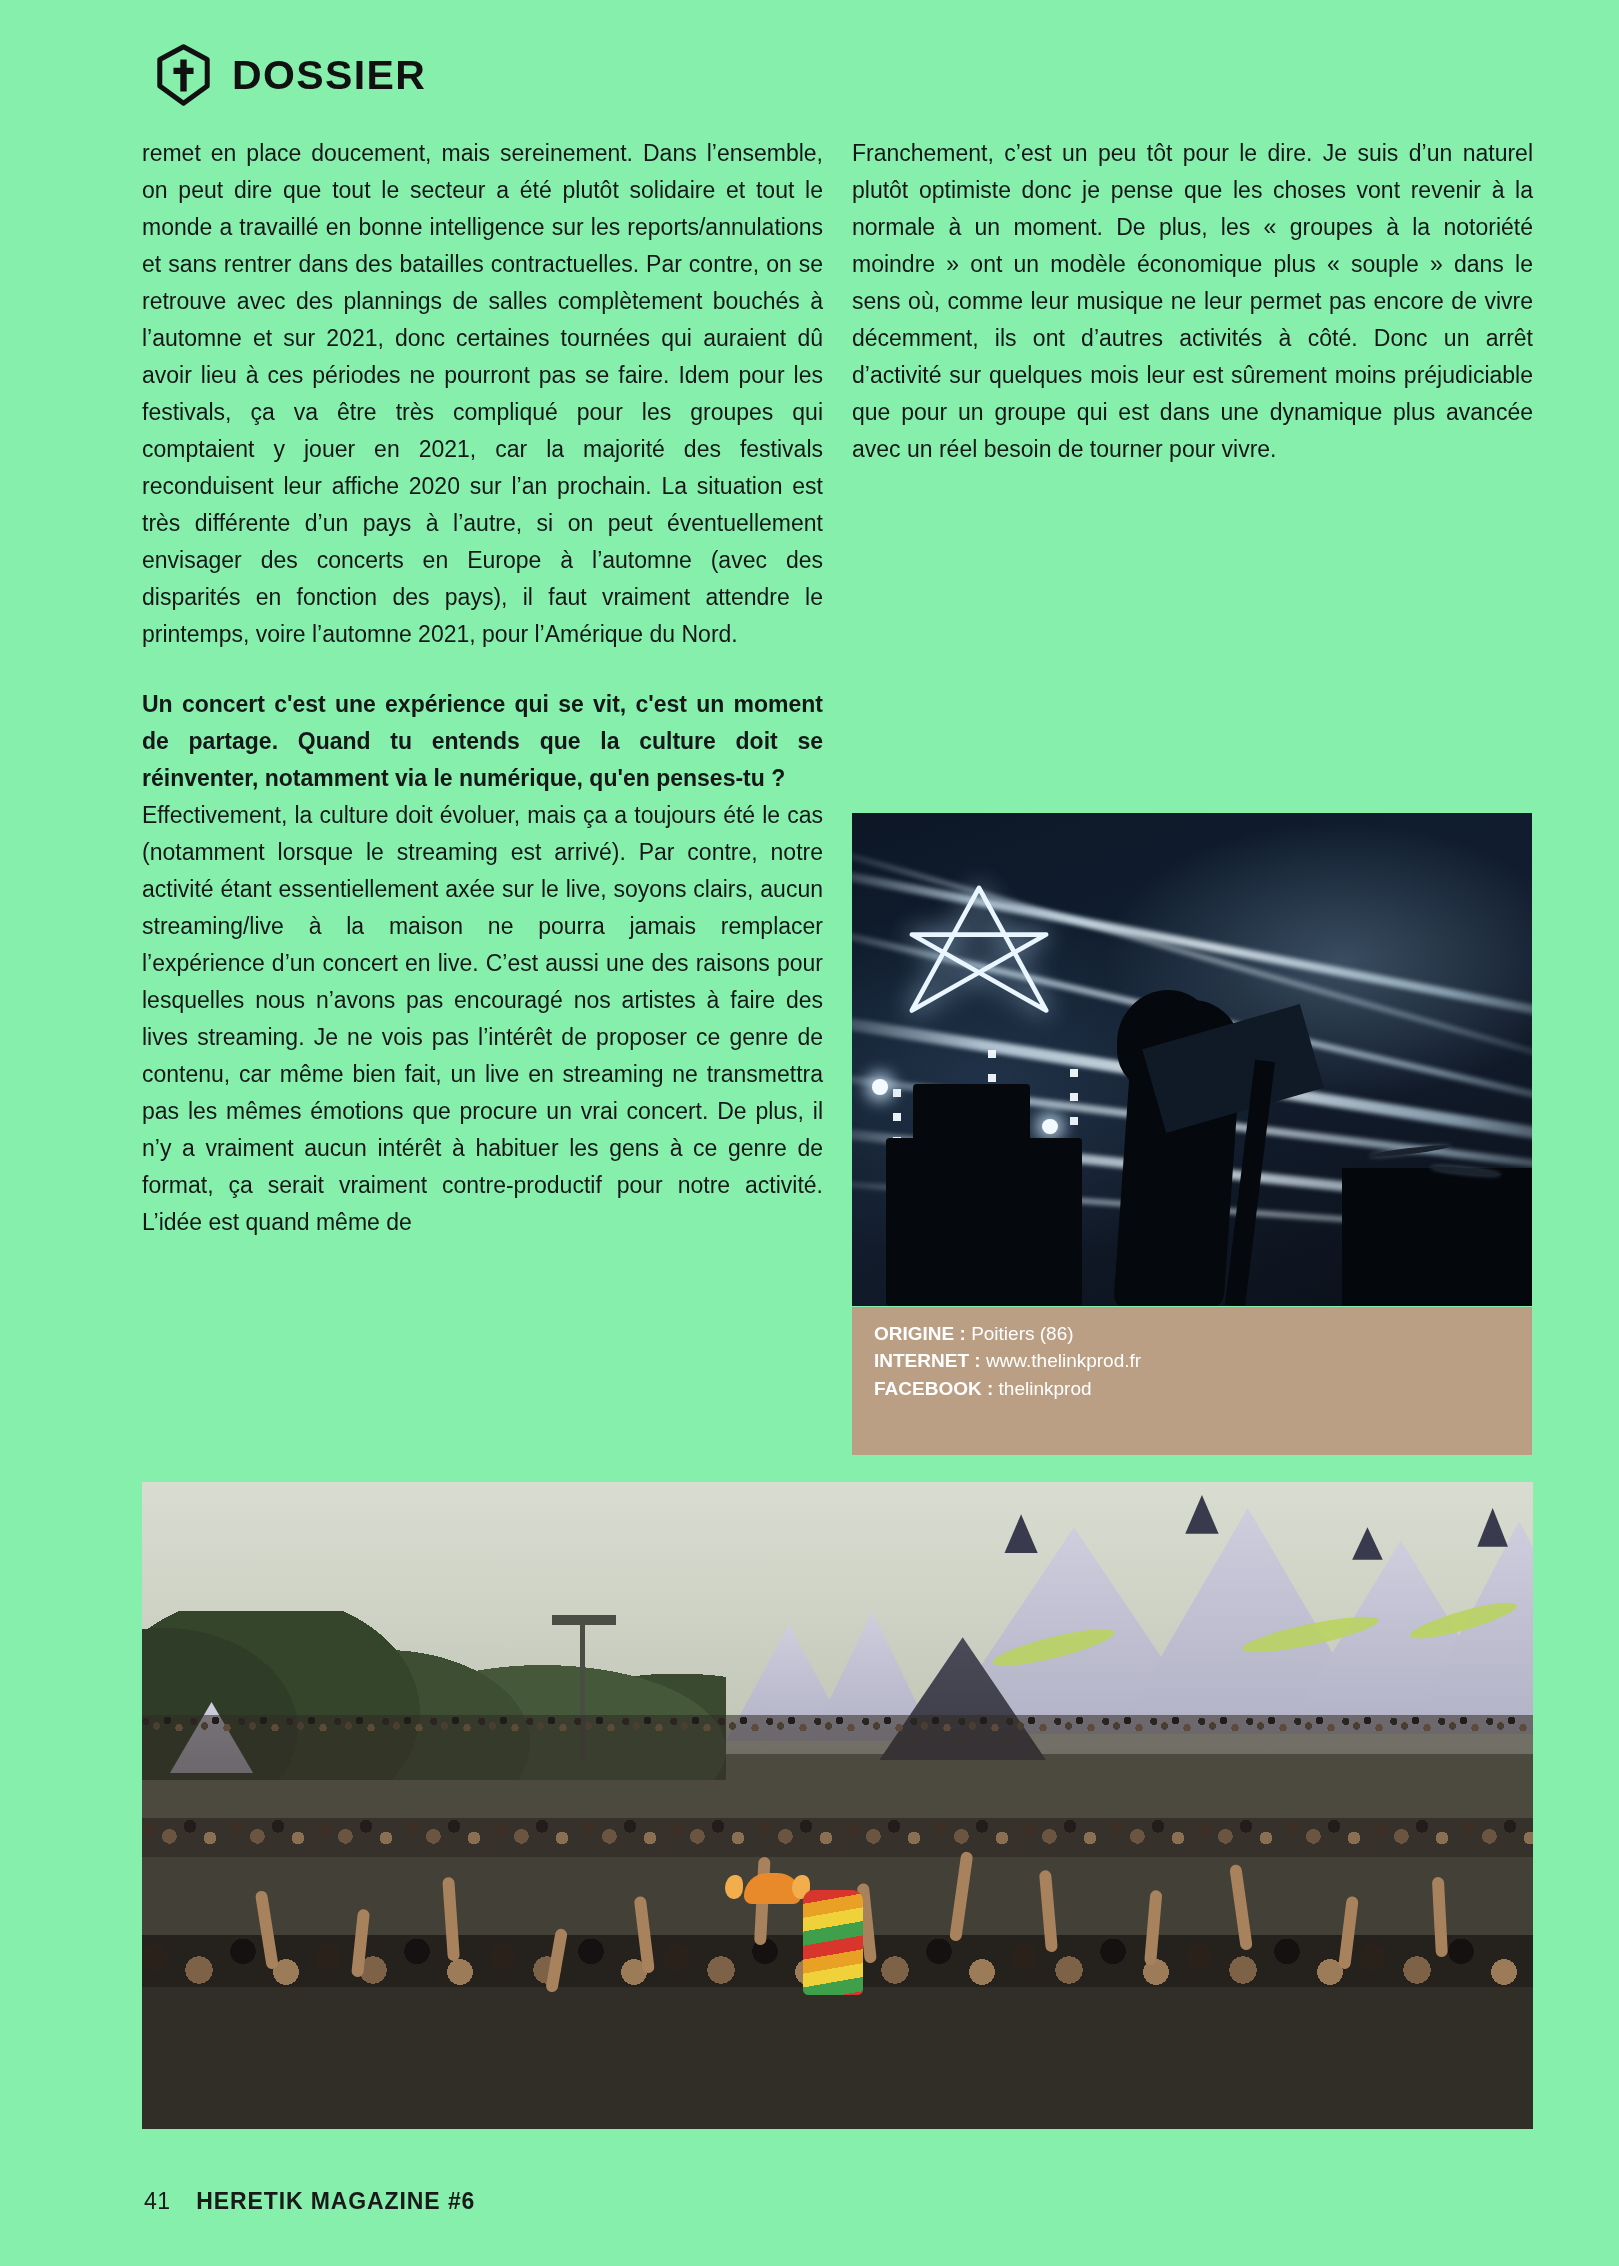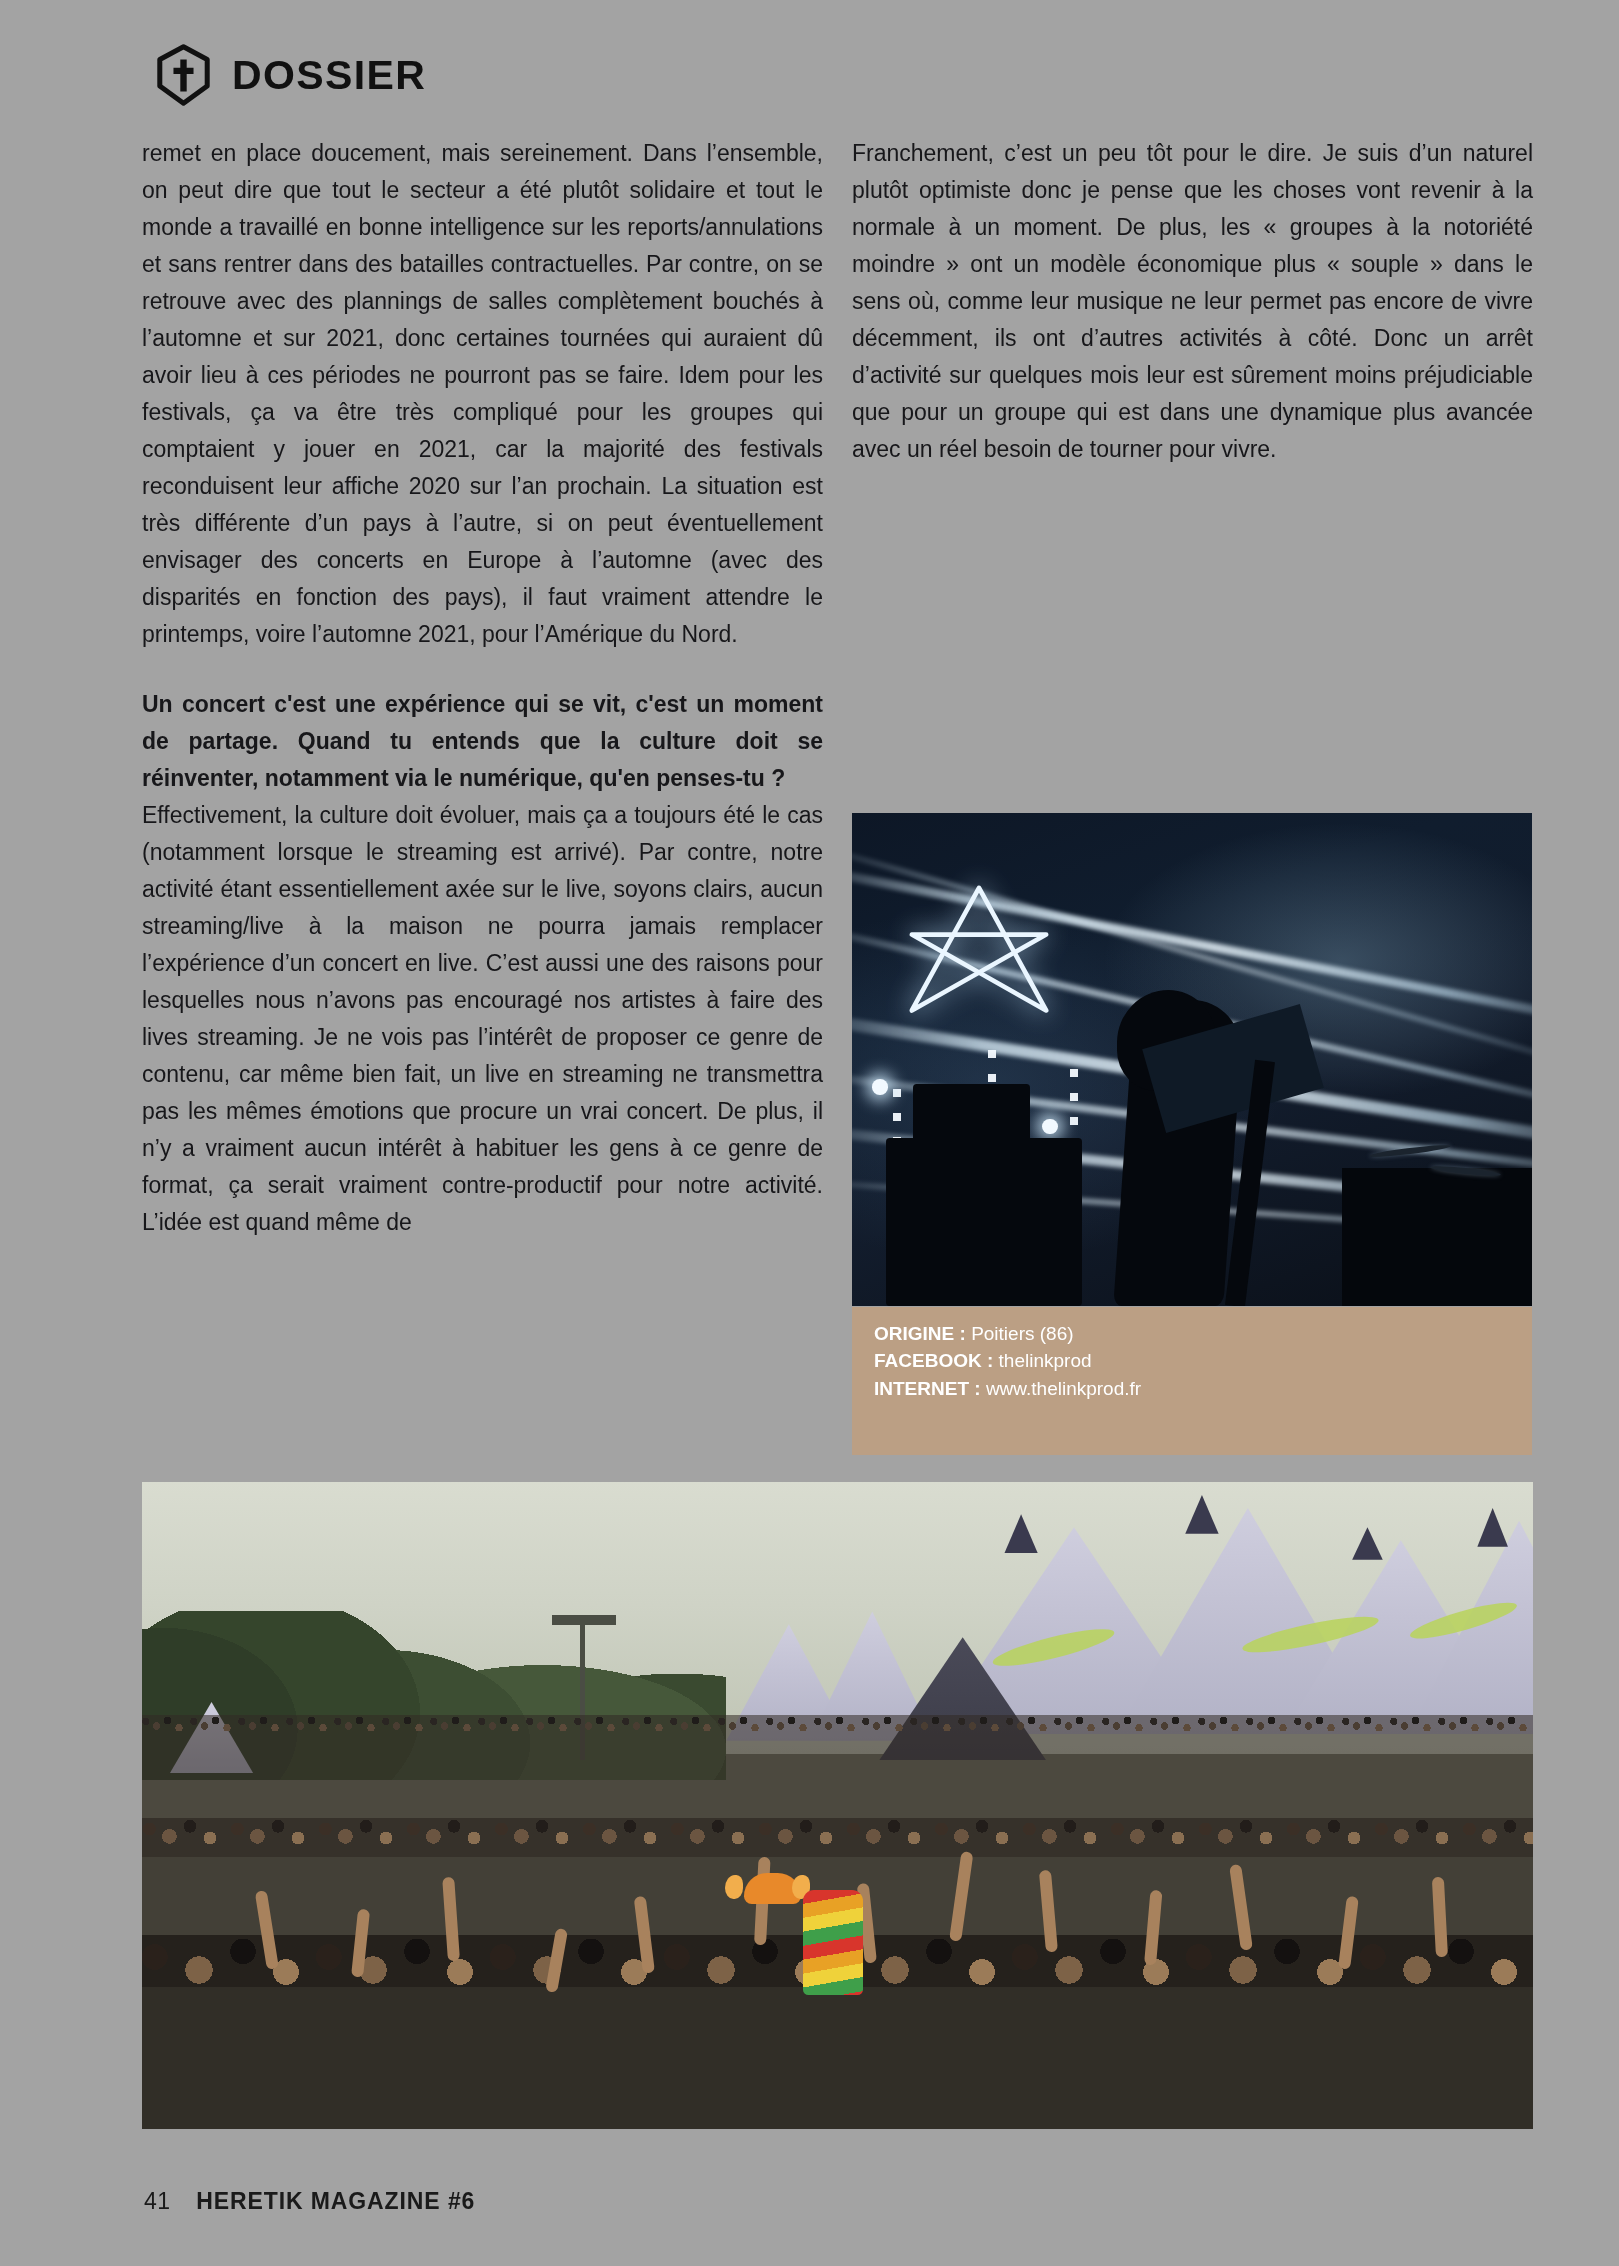--- a/index.html
+++ b/index.html
@@ -5,21 +5,21 @@
 <style>
   html, body {
     margin: 0;
     padding: 0;
     background: #ffffff;
   }
   .page {
     position: relative;
     width: 1619px;
     height: 2266px;
-    background: #a3a3a3;
+    background: #86efac;
     font-family: "Liberation Sans", sans-serif;
     color: #1a1a1a;
     overflow: hidden;
     box-sizing: border-box;
   }
 
   
   .masthead {
     position: absolute;
     left: 155px;
@@ -392,26 +392,26 @@
     <div class="cymbal cy1"></div>
     <div class="cymbal cy2"></div>
   </div>
 
   <div class="info-box">
     <div class="info-line">
       <b>ORIGINE :</b>
       <span>Poitiers (86)</span>
     </div>
     <div class="info-line">
+      <b>INTERNET :</b>
+      <span>www.thelinkprod.fr</span>
+    </div>
+    <div class="info-line">
       <b>FACEBOOK :</b>
       <span>thelinkprod</span>
-    </div>
-    <div class="info-line">
-      <b>INTERNET :</b>
-      <span>www.thelinkprod.fr</span>
     </div>
   </div>
 
   <div class="crowd-photo">
     <div class="sky"></div>
     <div class="tree-mass"></div>
 
     <div class="tent" style="left:57%; top:7%;  width:20%; height:32%;"></div>
     <div class="tent" style="left:70%; top:4%;  width:19%; height:35%;"></div>
     <div class="tent" style="left:82%; top:9%;  width:17%; height:30%;"></div>

